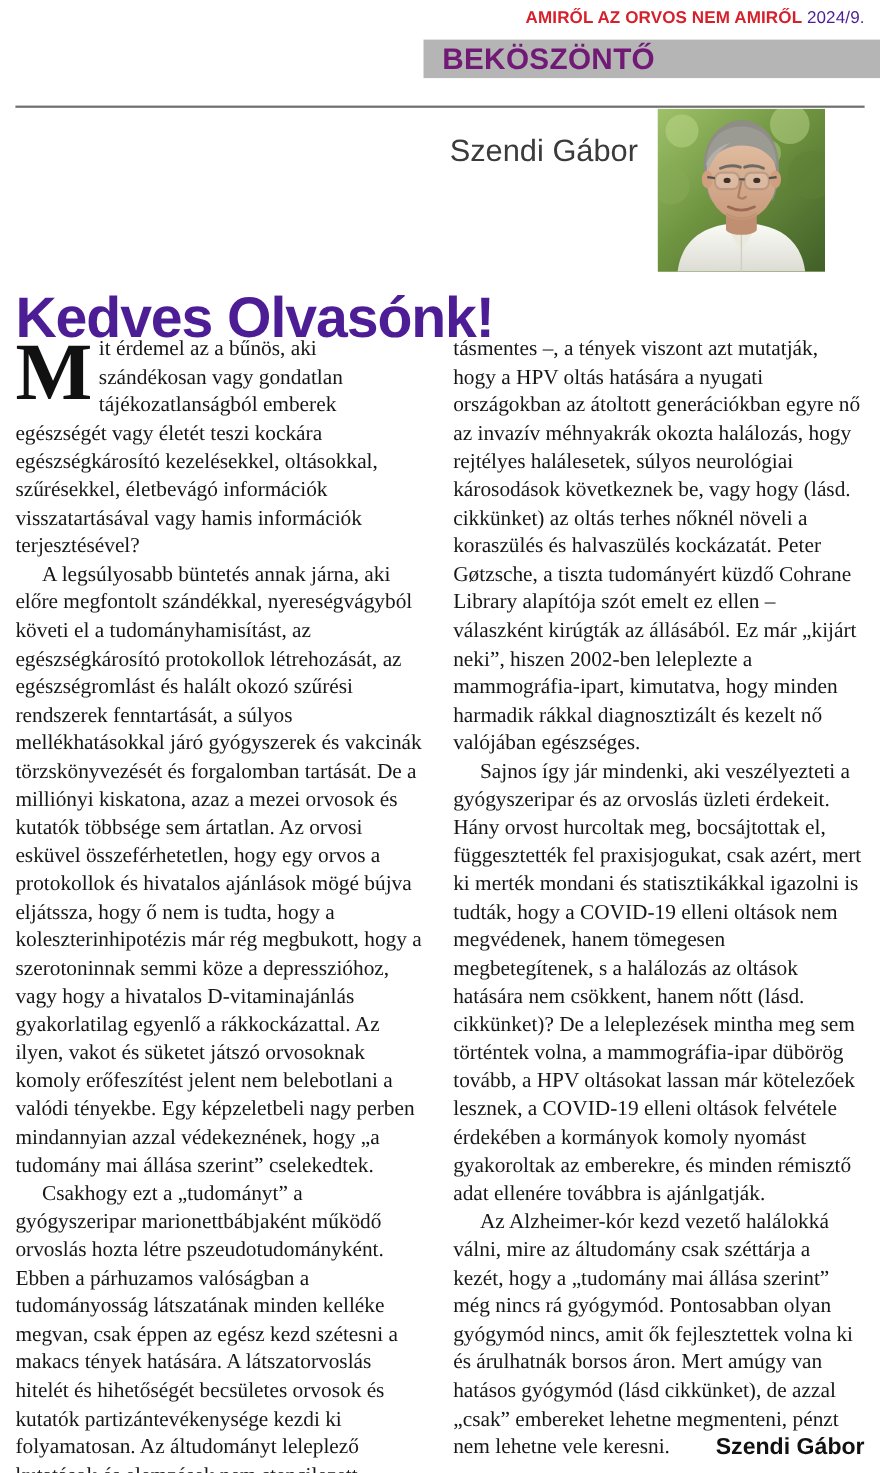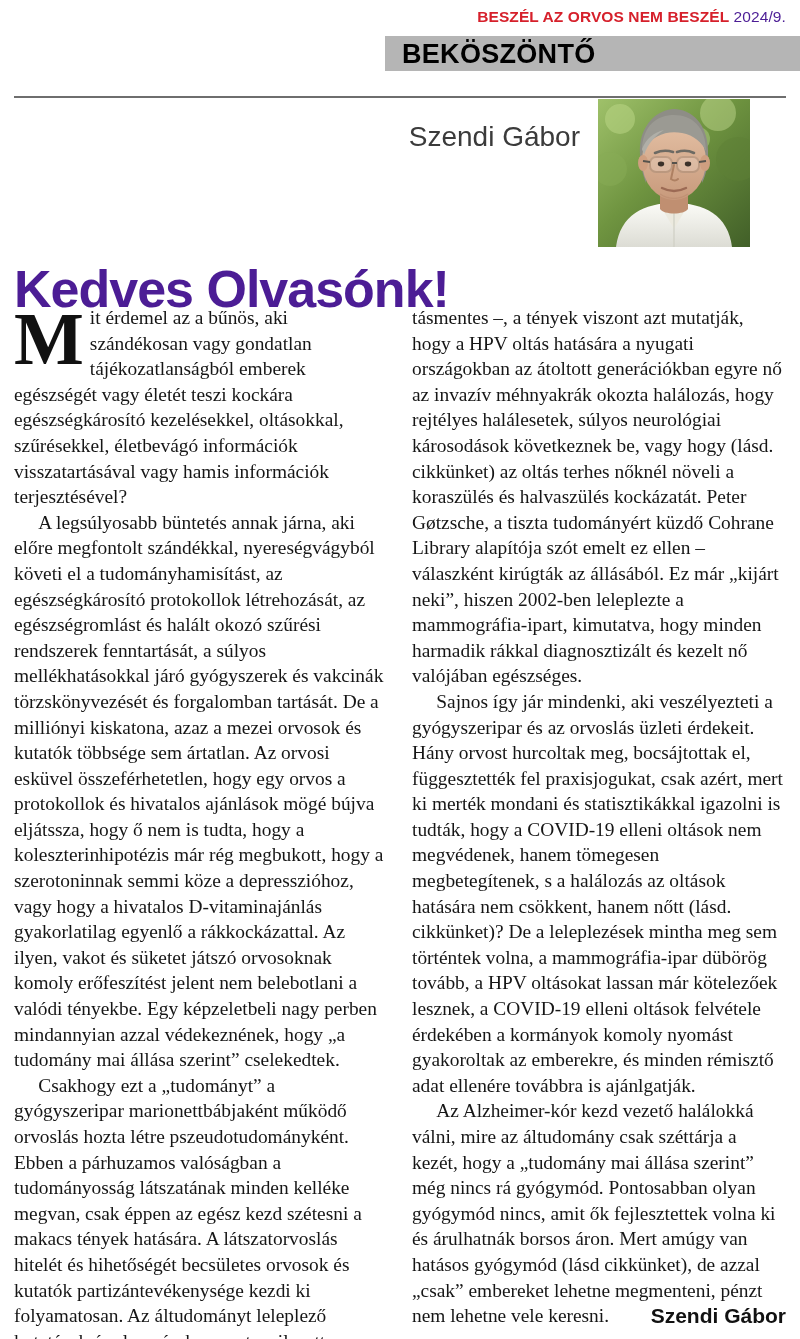--- a/index.html
+++ b/index.html
@@ -44,21 +44,21 @@
     top:36px; left:385px; width:415px; height:35px;
     background:#b5b5b5;
   }
   .banner .banner-label{
     position:absolute;
     left:17px; top:1px;
     font-family:"Liberation Sans", sans-serif;
     font-weight:bold;
     font-size:27px;
     line-height:34px;
-    color:#000000;
+    color:#701a75;
     letter-spacing:.3px;
   }
 
   .rule{
     position:absolute;
     top:96px; left:14px; width:772px; height:2px;
     background:#6e6e6e;
   }
 
   
@@ -144,21 +144,21 @@
     line-height:26px;
     color:#111;
   }
 </style>
 </head>
 <body>
 
 <div class="page">
 
   <div class="masthead">
-    <span class="brand">BESZÉL AZ ORVOS NEM BESZÉL</span><span> </span><span class="issue">2024/9.</span>
+    <span class="brand">AMIRŐL AZ ORVOS NEM AMIRŐL</span><span> </span><span class="issue">2024/9.</span>
   </div>
 
   <div class="banner">
     <div class="banner-label">BEKÖSZÖNTŐ</div>
   </div>
 
   <div class="rule"></div>
 
   <div class="byline">
     <div>Szendi Gábor</div>

